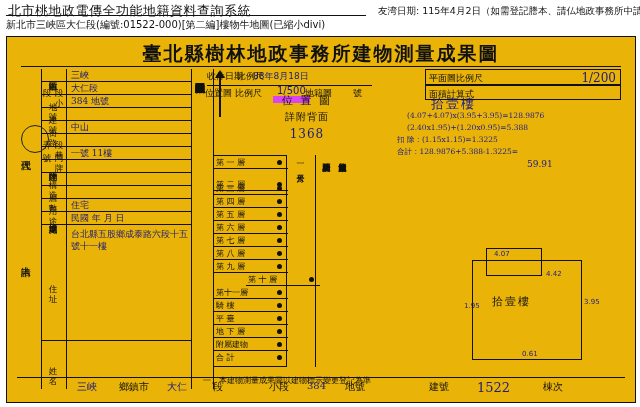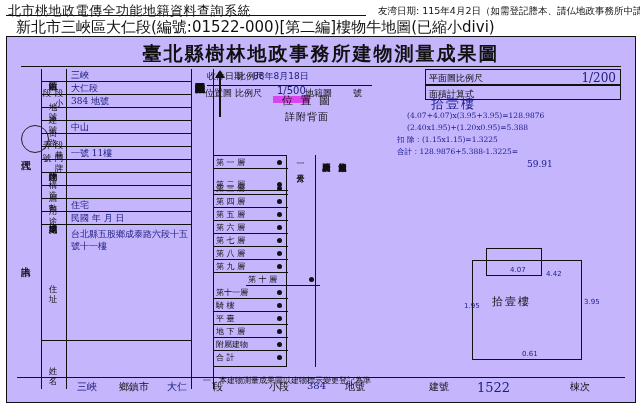--- a/index.html
+++ b/index.html
@@ -18,35 +18,35 @@
   
   .hdr{
     position:absolute;left:0;top:0;width:640px;height:36px;
     background:#ffffff;
   }
   .hdr .line1{
     position:absolute;left:8px;top:2px;font-size:13px;color:#111;
     letter-spacing:0.5px;white-space:nowrap;
   }
   .hdr .line2{
-    position:absolute;left:16px;top:18px;font-size:15px;color:#111;
+    position:absolute;left:6px;top:18px;font-size:10px;color:#111;
     white-space:nowrap;
   }
   .hdr .rightdate{
     position:absolute;left:378px;top:5px;font-size:9.5px;color:#111;
     white-space:nowrap;
   }
   .hdr .rule{
     position:absolute;left:6px;top:15px;width:360px;height:1px;background:#111;
   }
   
   .doc{
     position:absolute;left:6px;top:36px;width:628px;height:365px;
     border:1.5px solid #111;
-    background:#c4b5fd;
+    background:#eab308;
     overflow:hidden;
   }
   .doc-title{
     position:absolute;left:0;top:4px;width:628px;text-align:center;
     font-size:19px;font-weight:bold;letter-spacing:2px;color:#111;
     font-family:"DejaVu Serif","Liberation Serif",serif;
   }
   .title-rule{
     position:absolute;left:14px;top:29px;width:600px;height:1px;background:#111;
   }
@@ -315,20 +315,21 @@
     <div style="position:absolute;left:228px;top:50px;font-size:9px;color:#111;">比例尺</div>
     <div style="position:absolute;left:266px;top:48px;font-size:10px;color:#1b1b7a;border-bottom:7px solid #d946ef;padding:0 4px;">1/500</div>
     <div style="position:absolute;left:298px;top:50px;font-size:9px;color:#111;">地籍圖</div>
     <div style="position:absolute;left:346px;top:50px;font-size:9px;color:#111;">號</div>
 
     <div class="northarrow"></div>
 
     <div class="posmap">
       <div class="t1">位 置 圖</div>
       <div class="t2">詳附背面</div>
+      <div class="t3">1368</div>
     </div>
 
     <div class="rbox" style="left:418px;top:32px;width:196px;height:16px;">
       <div class="cap">平面圖比例尺</div>
       <div class="num">1/200</div>
     </div>
     <div class="rbox" style="left:418px;top:48px;width:196px;height:15px;">
       <div class="cap">面積計算式</div>
     </div>
 
@@ -410,39 +411,39 @@
       <div class="vtext" style="position:absolute;left:6px;top:4px;font-size:8px;">一 平方公尺</div>
     </div>
 
     <div class="vtext" style="position:absolute;left:314px;top:120px;font-size:8px;">騎樓面積不計入總面積</div>
     <div class="vtext" style="position:absolute;left:330px;top:120px;font-size:8px;">本案建物地籍測量實施規則</div>
 
     <div class="sketch">
       <div class="sk-outer"></div>
       <div class="sk-inner"></div>
       <div class="sk-label">拾壹樓</div>
-      <div class="sk-dim" style="left:48px;top:8px;margin-top:16px;">4.07</div>
+      <div class="sk-dim" style="left:32px;top:8px;">4.07</div>
       <div class="sk-dim" style="left:122px;top:56px;">3.95</div>
       <div class="sk-dim" style="left:84px;top:28px;">4.42</div>
       <div class="sk-dim" style="left:2px;top:60px;">1.95</div>
       <div class="sk-dim" style="left:60px;top:108px;">0.61</div>
     </div>
 
     <div style="position:absolute;left:196px;top:338px;font-size:8px;color:#111;">一、本建物測量成果圖以建物標示變更登記為準</div>
 
     <div class="bottom-rule"></div>
     <div class="bottomline">
       <div class="b bv" style="left:62px;">三峽</div>
       <div class="b" style="left:104px;">鄉鎮市</div>
       <div class="b bv" style="left:152px;">大仁</div>
       <div class="b" style="left:198px;">段</div>
       <div class="b" style="left:254px;">小段</div>
       <div class="b bv" style="left:292px;">384</div>
       <div class="b" style="left:330px;">地號</div>
       <div class="b" style="left:414px;">建號</div>
       <div class="b bv" style="left:462px;font-size:13px;">1522</div>
-      <div class="b" style="left:555px;">棟次</div>
+      <div class="b" style="left:528px;">棟次</div>
     </div>
 
   </div>
 
 
 </div>
 
 </body></html>

